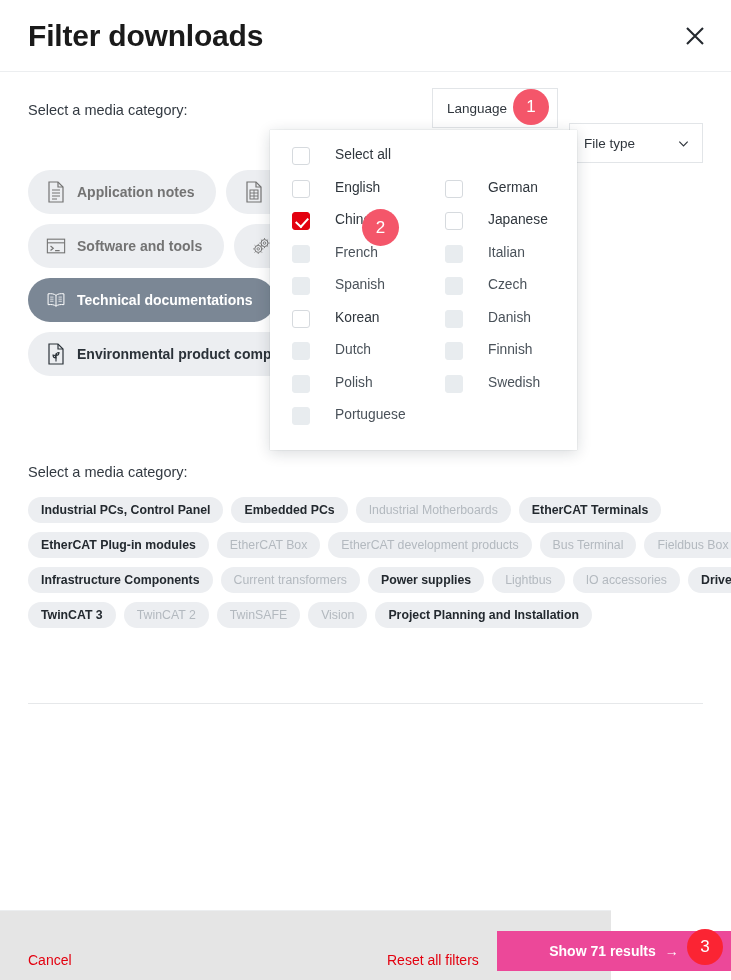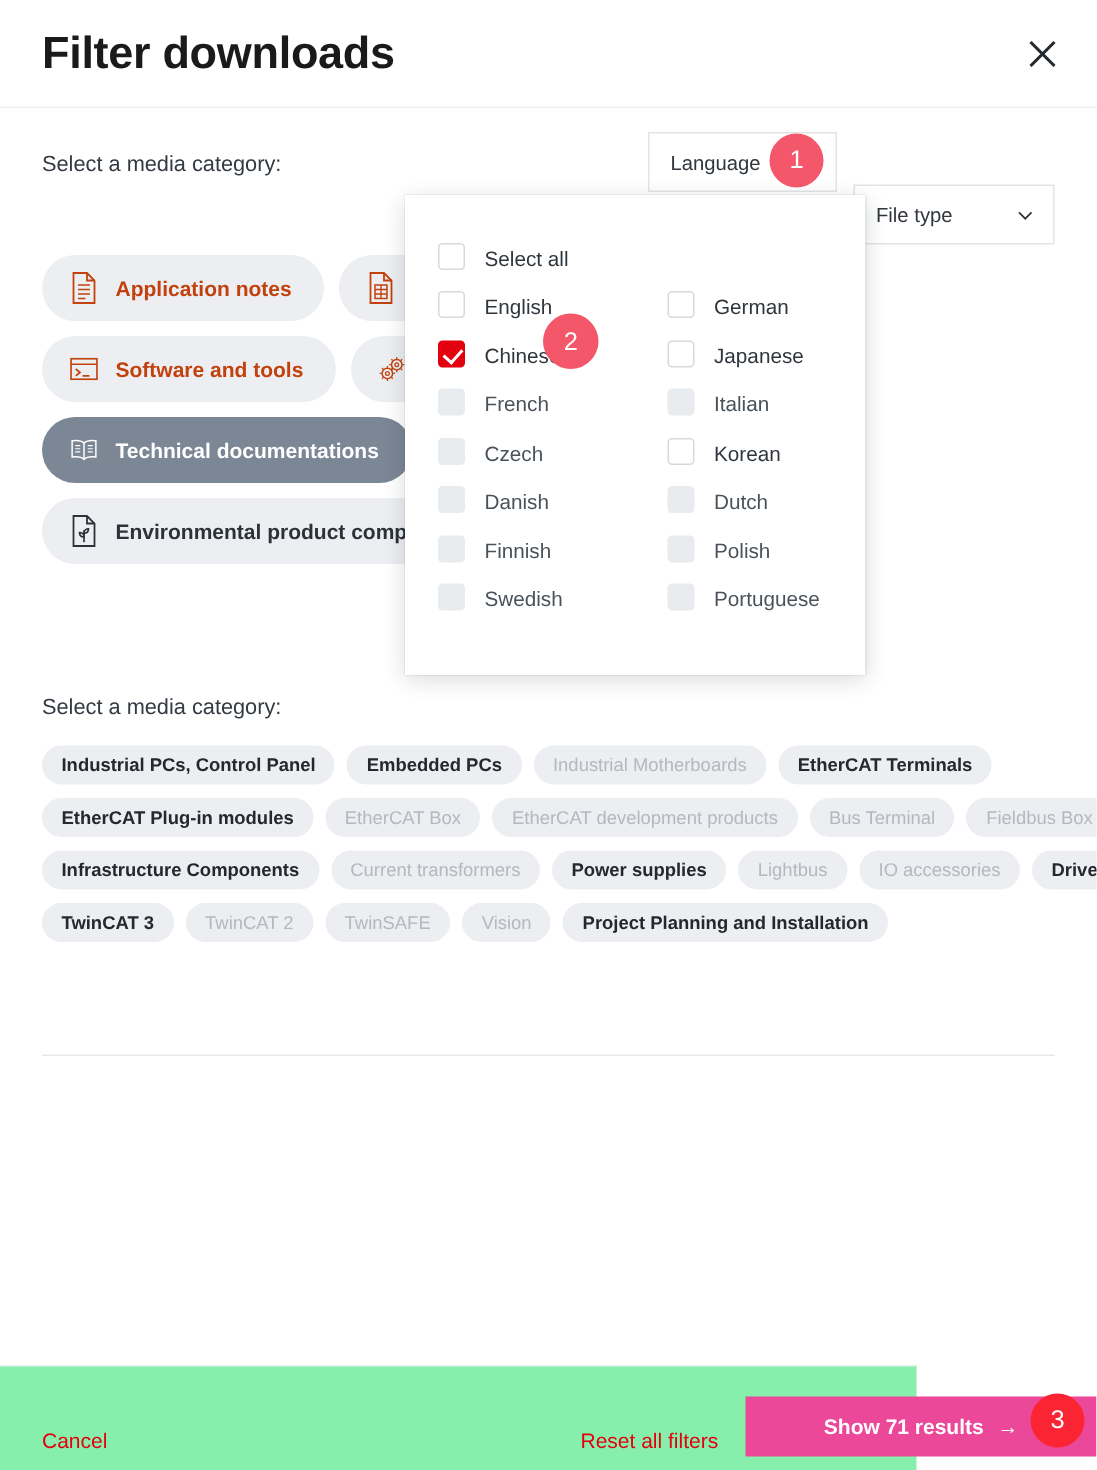--- a/index.html
+++ b/index.html
@@ -79,23 +79,24 @@
     position: absolute;
     left: 270px; top: 58px;
     width: 307px; height: 320px;
     background: #fff;
     box-shadow: 0 3px 14px rgba(20,30,45,0.16), 0 0 1px rgba(20,30,45,0.22);
     z-index: 40;
     padding: 17px 22px 14px 22px;
   }
   .dd-grid { display: grid; grid-template-columns: 153px 153px; }
   .dd-item {
-    display: flex; align-items: flex-end;
+    display: flex; align-items: flex-start;
     height: 32.5px;
     cursor: pointer;
+    gap: 12px;
   }
   .dd-item.full { grid-column: 1 / span 2; }
   .cb {
     width: 18px; height: 18px;
     border-radius: 3px;
     flex: none;
     margin-right: 13px;
     position: relative;
   }
   .cb.enabled { background: #fff; border: 1px solid #d6dade; }
@@ -115,21 +116,21 @@
 
   
   .media-rows { position: absolute; left: 28px; top: 98px; width: 675px; }
   .media-row { display: flex; gap: 10px; margin-bottom: 10px; }
   .mchip {
     display: inline-flex; align-items: center;
     height: 44px;
     padding: 0 22px 0 18px;
     border-radius: 22px;
     background: #eceef1;
-    color: #c2410c;
+    color: #737373;
     font-size: 14px;
     font-weight: bold;
     white-space: nowrap;
     cursor: pointer;
   }
   .mchip .mico { width: 20px; height: 22px; margin-right: 11px; flex: none; }
   .mchip.avail { color: #2b3239; }
   .mchip.selected { background: #7b8795; color: #fff; }
   .mchip.noicon { padding-left: 22px; }
 
@@ -155,21 +156,21 @@
     width: 675px; height: 1px;
     background: #e6e8ea;
   }
 
   
   .footer {
     position: absolute;
     left: 0; top: 910px;
     width: 611px; height: 70px;
     border-top: 1px solid #eceef0;
-    background: #86efac;
+    background: #e5e5e5;
   }
   .btn-cancel {
     position: absolute;
     left: 28px; top: 41px;
     font-size: 14px;
     color: #e3000f;
     cursor: pointer;
     background: none; border: none;
     font-family: inherit;
   }
@@ -337,20 +338,24 @@
           <div class="dd-item off">
             <span class="cb disabled"></span>
             <span class="dd-text">French</span>
           </div>
           <div class="dd-item off">
             <span class="cb disabled"></span>
             <span class="dd-text">Italian</span>
           </div>
           <div class="dd-item off">
             <span class="cb disabled"></span>
+            <span class="dd-text">Spanish</span>
+          </div>
+          <div class="dd-item off">
+            <span class="cb disabled"></span>
             <span class="dd-text">Czech</span>
           </div>
           <div class="dd-item">
             <span class="cb enabled"></span>
             <span class="dd-text">Korean</span>
           </div>
           <div class="dd-item off">
             <span class="cb disabled"></span>
             <span class="dd-text">Danish</span>
           </div>

